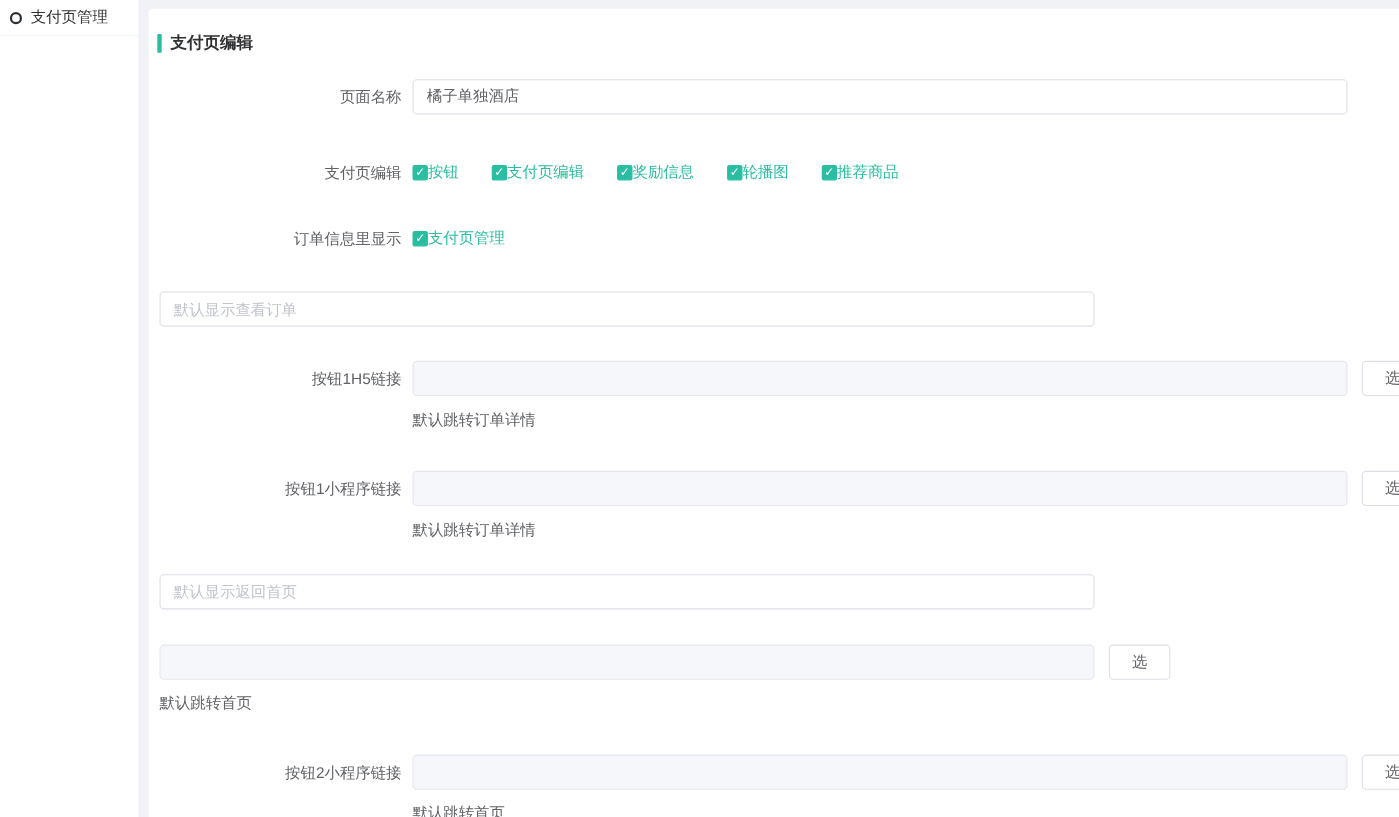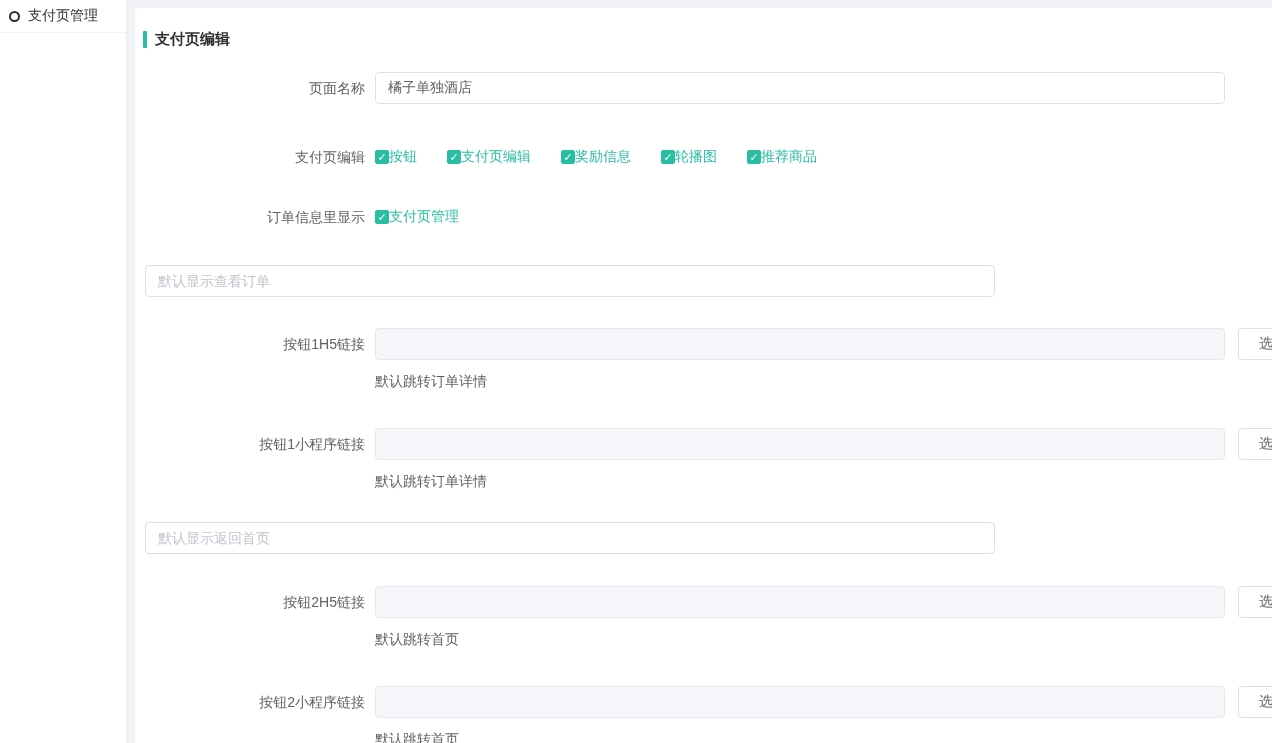--- a/index.html
+++ b/index.html
@@ -173,21 +173,20 @@
               <input class="el-input is-disabled" type="text" disabled="" value="" style="">
               <button class="select-btn">选</button>
             </div>
             <div class="hint">默认跳转订单详情</div>
           </div>
         </div>
         <div class="form-row" style="margin-top: 32px;">
           <div class="control"><input class="el-input" type="text" value="" placeholder="默认显示返回首页" style=""></div>
         </div>
         <div class="form-row" style="margin-top: 32px;">
-          <label class="row-label">按钮2H5链接</label>
           <div class="control">
             <div class="link-line">
               <input class="el-input is-disabled" type="text" disabled="" value="" style="">
               <button class="select-btn">选</button>
             </div>
             <div class="hint">默认跳转首页</div>
           </div>
         </div>
         <div class="form-row" style="margin-top: 38px;">
           <label class="row-label">按钮2小程序链接</label>

